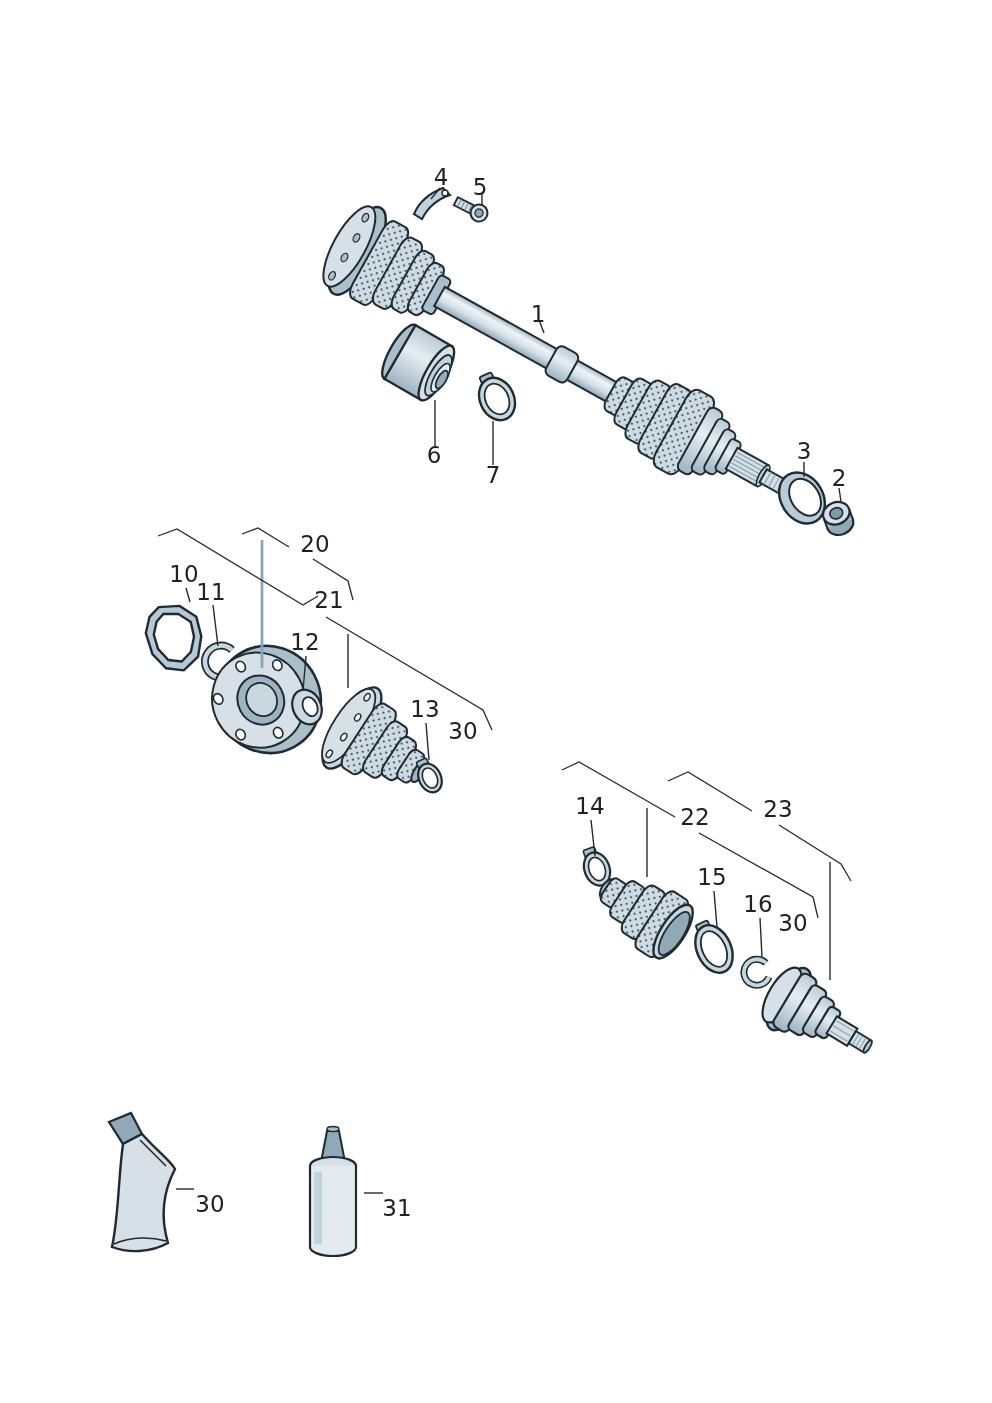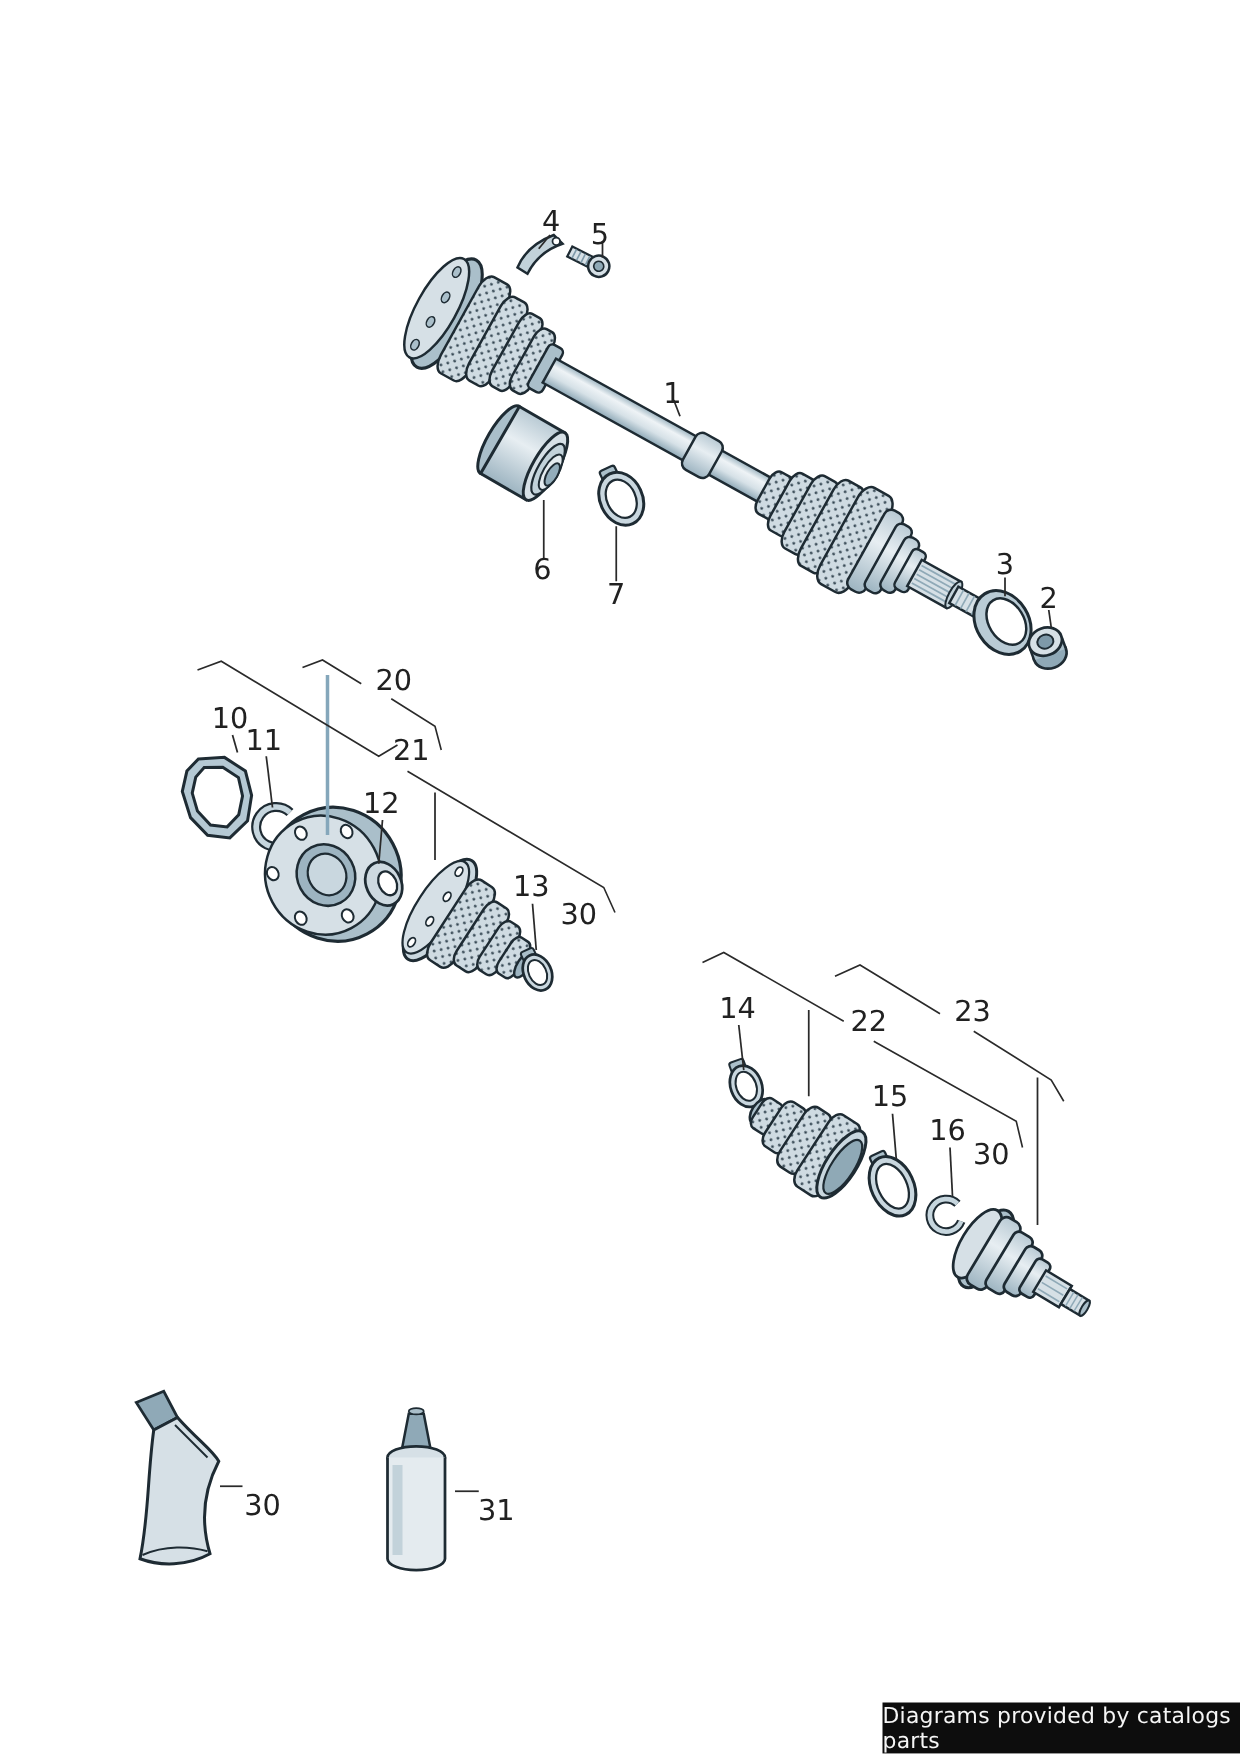--- a/index.html
+++ b/index.html
@@ -316,16 +316,13 @@
     <text x="329" y="608">21</text>
     <text x="695" y="825">22</text>
     <text x="778" y="817">23</text>
     <text x="463" y="739">30</text>
     <text x="793" y="931">30</text>
     <text x="210" y="1212">30</text>
     <text x="397" y="1216">31</text>
   </g>
 </svg>
 
-  <div class="footer">
-    <span>Diagrams provided by catalogs parts</span>
-  </div>
 </div>
 
 </body></html>

